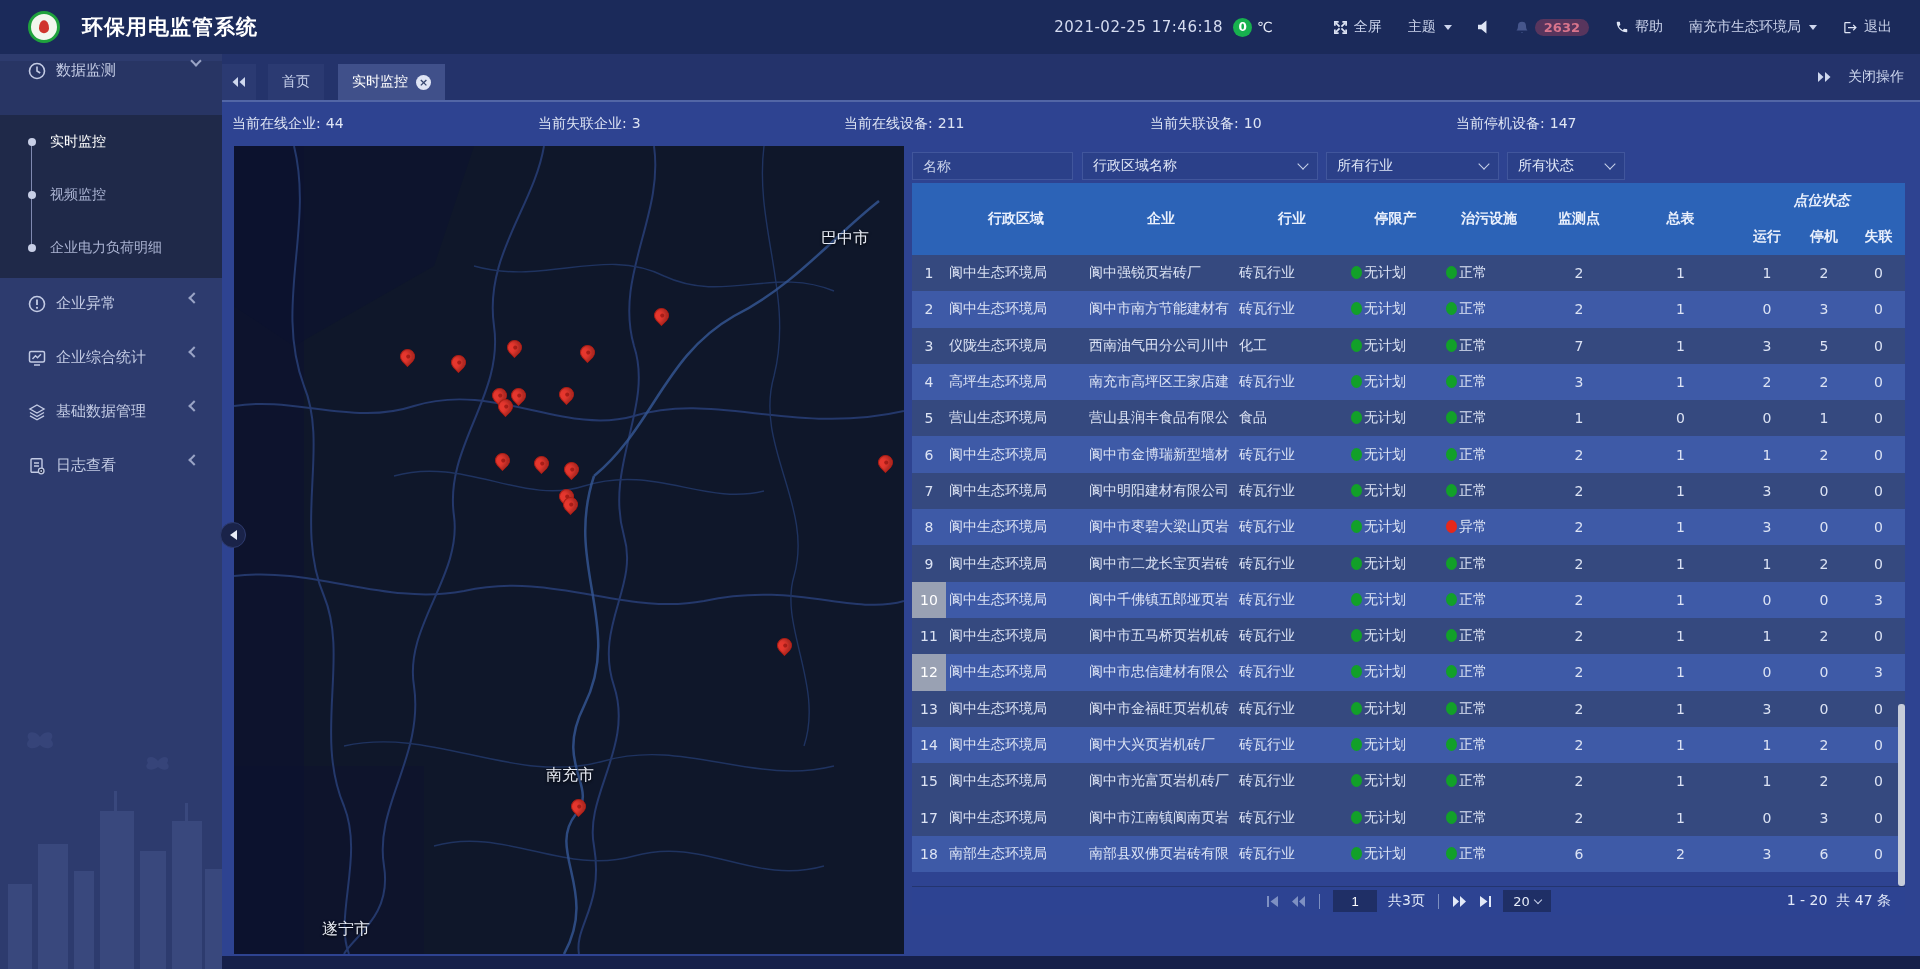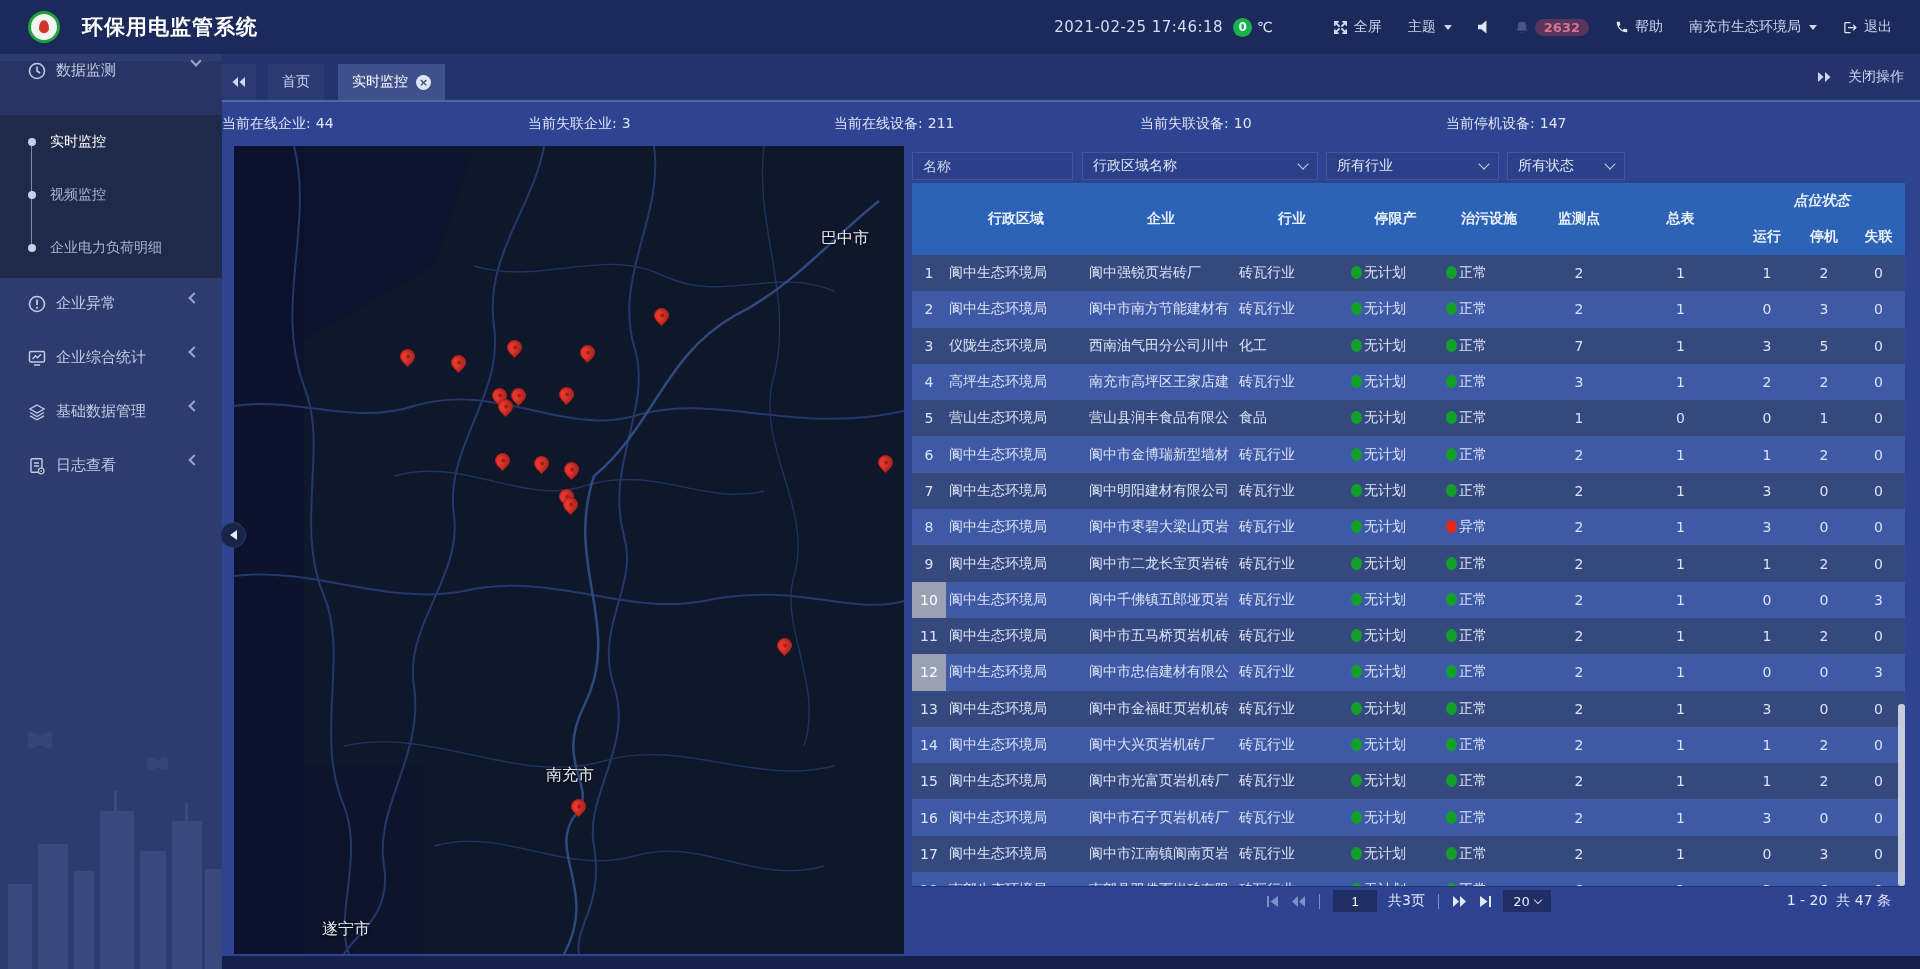--- a/index.html
+++ b/index.html
@@ -25,21 +25,21 @@
 
 .tabbar{position:absolute;left:222px;top:54px;right:0;height:46px;background:#24336b;display:flex;align-items:flex-end;z-index:10}
 .tab-scroll{width:34px;height:36px;display:flex;align-items:center;justify-content:center;background:#2b3a72;cursor:pointer;flex:none}
 .tabs{display:flex;margin-left:12px;gap:14px;height:36px}
 .tab{height:36px;padding:0 14px;background:#2b3a72;color:#c9d2ec;display:flex;align-items:center;font-size:14px;cursor:pointer;white-space:nowrap}
 .tab.active{background:#40508a;color:#fff}
 .tab-close{width:15px;height:15px;border-radius:50%;background:#dfe5f5;color:#36466f;font-size:11px;line-height:15px;text-align:center;margin-left:8px;font-weight:bold;cursor:pointer}
 .tabbar-right{margin-left:auto;display:flex;align-items:center;height:100%;padding-right:16px;color:#cdd6ee;font-size:14px;gap:16px}
 
 
-.statsbar{position:absolute;left:222px;top:100px;right:0;height:46px;border-top:2px solid #5266a6;display:flex;align-items:center;color:#dfe5f4;font-size:14px;z-index:5}
+.statsbar{position:absolute;left:222px;top:100px;right:0;height:46px;border-top:2px solid #5266a6;display:flex;align-items:center;padding-left:10px;color:#dfe5f4;font-size:14px;z-index:5}
 .stat{width:306px;white-space:nowrap}
 .stat .s-value{margin-left:5px}
 
 
 .sidebar{position:absolute;left:0;top:54px;width:222px;height:915px;background:#2d3b6e;z-index:20;overflow:hidden}
 .side-menu{position:relative;padding-top:7px}
 .side-item{height:54px;display:flex;align-items:flex-start;color:#c3cbe4;font-size:15px;position:relative;cursor:pointer}
 .side-item.open{background:#283564}
 .side-item .ico{width:20px;height:20px;margin-left:27px;margin-right:9px;color:#c3cbe4;flex:none}
 .side-item .chev-left{position:absolute;right:24px;width:8px;height:8px;border-left:2px solid #9aa4c6;border-bottom:2px solid #9aa4c6;transform:rotate(45deg)}
@@ -586,33 +586,20 @@
     <td class="t-left c-company">阆中市光富页岩机砖厂</td>
     <td class="t-left c-industry">砖瓦行业</td>
     <td class="t-left c-limit"><span class="dot green"></span><span class="txt">无计划</span></td>
     <td class="t-left c-facility"><span class="dot green"></span><span class="txt">正常</span></td>
     <td>2</td>
     <td>1</td>
     <td>1</td>
     <td>2</td>
     <td>0</td>
   </tr>
-            <tr class="even">
-    <td class="c-num">16</td>
-    <td class="t-left c-org">阆中生态环境局</td>
-    <td class="t-left c-company">阆中市石子页岩机砖厂</td>
-    <td class="t-left c-industry">砖瓦行业</td>
-    <td class="t-left c-limit"><span class="dot green"></span><span class="txt">无计划</span></td>
-    <td class="t-left c-facility"><span class="dot green"></span><span class="txt">正常</span></td>
-    <td>2</td>
-    <td>1</td>
-    <td>3</td>
-    <td>0</td>
-    <td>0</td>
-  </tr>
             <tr class="odd">
     <td class="c-num">17</td>
     <td class="t-left c-org">阆中生态环境局</td>
     <td class="t-left c-company">阆中市江南镇阆南页岩</td>
     <td class="t-left c-industry">砖瓦行业</td>
     <td class="t-left c-limit"><span class="dot green"></span><span class="txt">无计划</span></td>
     <td class="t-left c-facility"><span class="dot green"></span><span class="txt">正常</span></td>
     <td>2</td>
     <td>1</td>
     <td>0</td>

